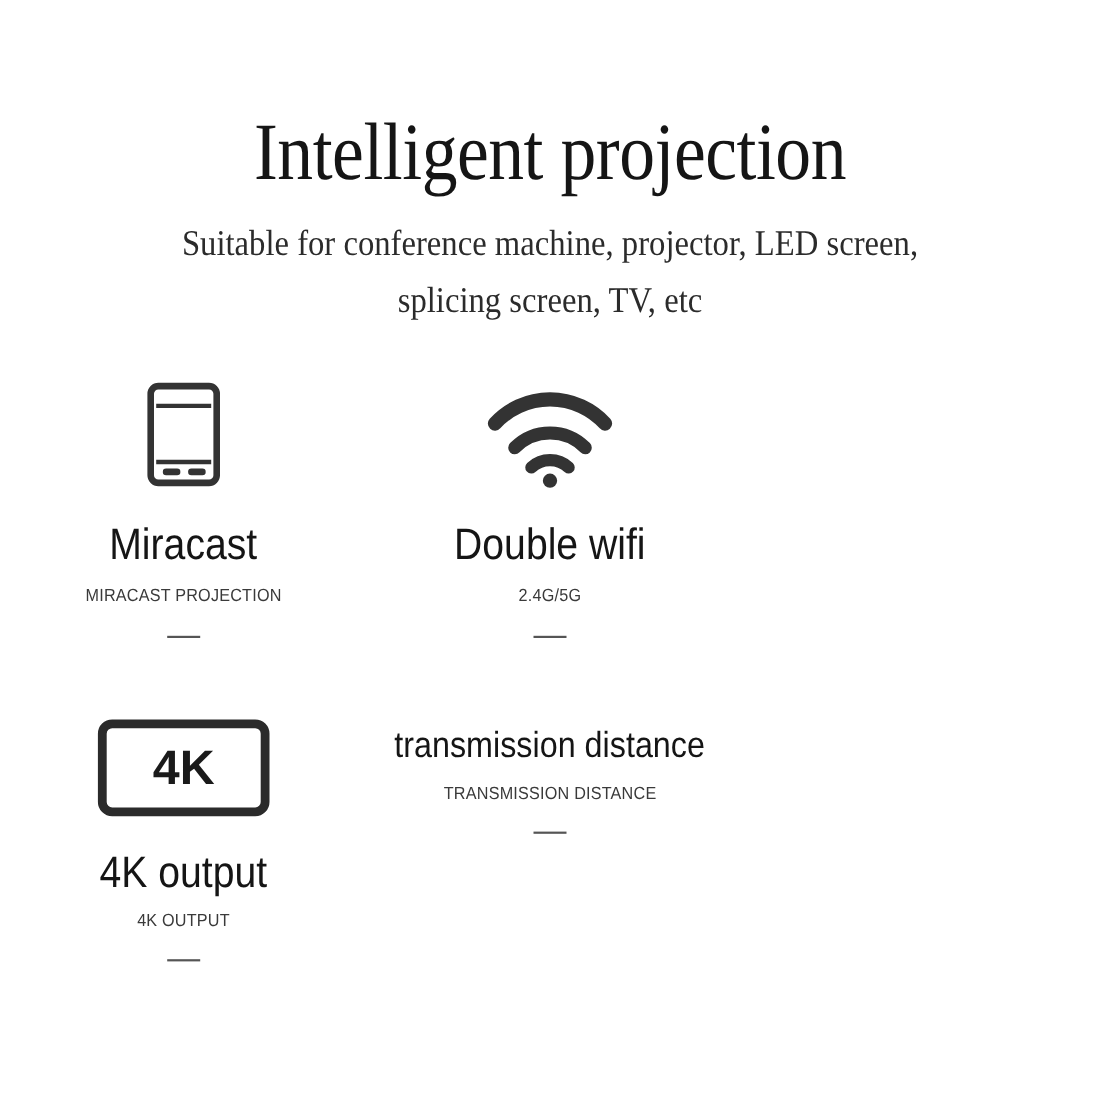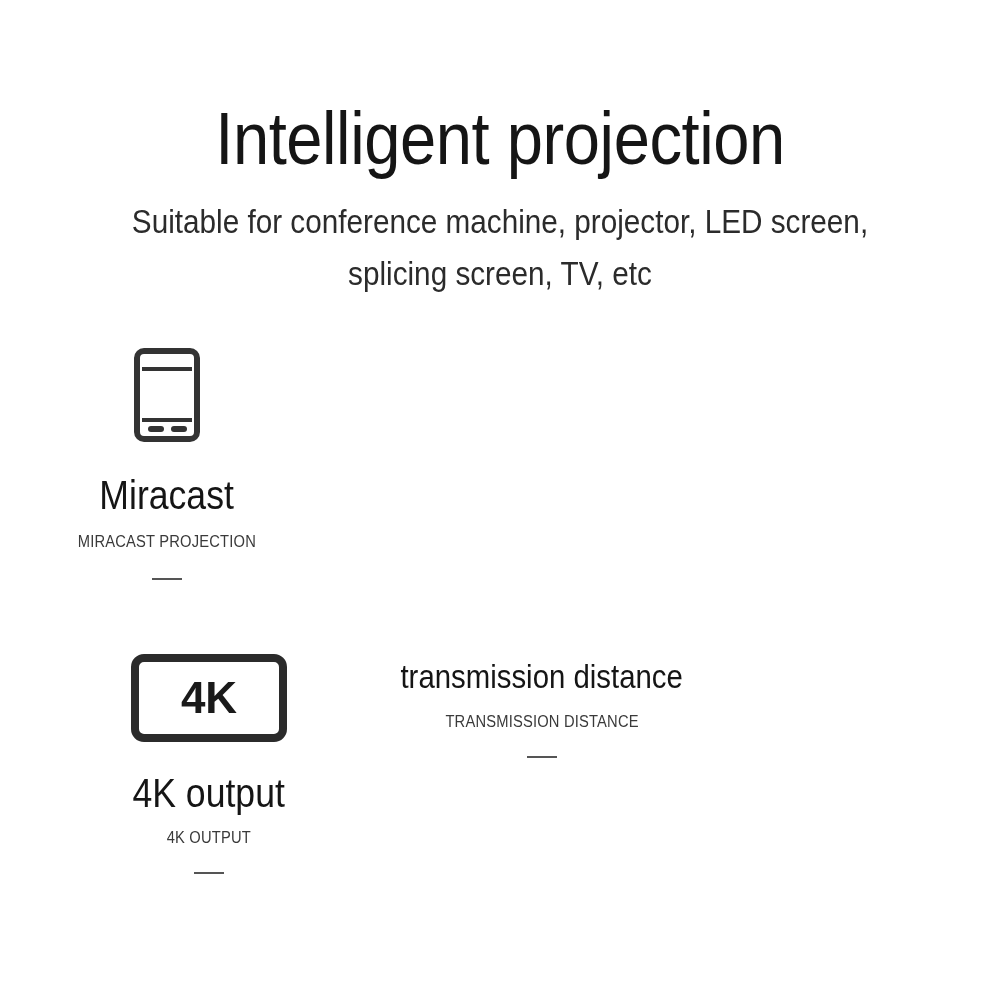--- a/index.html
+++ b/index.html
@@ -23,20 +23,21 @@
     box-sizing: border-box;
   }
 
   
   .header {
     position: absolute;
     left: 0;
     top: 96px;
     width: 1000px;
     text-align: center;
+    font-family: Liberation Serif, serif;
   }
   .title {
     font-size: 74px;
     line-height: 86px;
     font-weight: 400;
     color: #151515;
     letter-spacing: -0.5px;
     transform: scaleX(0.88);
     transform-origin: center center;
     white-space: nowrap;
@@ -61,21 +62,21 @@
     left: 0;
     top: 340px;
     width: 1000px;
   }
   .row {
     display: flex;
     width: 848px;
     justify-content: flex-start;
   }
   .row-1 { height: 300px; }
-  .row-2 { height: 300px; padding-left: 42px; }
+  .row-2 { height: 300px; }
 
   .cell {
     width: 333.33px;
     display: flex;
     flex-direction: column;
     align-items: center;
     position: relative;
   }
 
   .icon-wrap {
@@ -152,20 +153,35 @@
             <rect x="19" y="81" width="16" height="6" rx="3" fill="#333333"></rect>
             <rect x="42" y="81" width="16" height="6" rx="3" fill="#333333"></rect>
           </svg>
         </div>
         <div class="feat-title">Miracast</div>
         <div class="feat-sub">MIRACAST PROJECTION</div>
         <div class="divider"></div>
       </div>
 
 
+      <div class="cell">
+        <div class="icon-wrap">
+          <svg width="120" height="100" viewBox="0 0 120 100">
+            <g fill="none" stroke="#333333" stroke-linecap="round">
+              <path d="M10 40 A68 68 0 0 1 110 40" stroke-width="13"></path>
+              <path d="M28 62 A45 45 0 0 1 92 62" stroke-width="12"></path>
+              <path d="M43 80 A25 25 0 0 1 77 80" stroke-width="11"></path>
+            </g>
+            <circle cx="60" cy="92" r="6.5" fill="#333333"></circle>
+          </svg>
+        </div>
+        <div class="feat-title">Double wifi</div>
+        <div class="feat-sub">2.4G/5G</div>
+        <div class="divider"></div>
+      </div>
     </div>
 
     <div class="row row-2">
 
       <div class="cell">
         <div class="icon-wrap">
           <svg width="160" height="96" viewBox="0 0 160 96">
             <rect x="6" y="8" width="148" height="80" rx="9" ry="9" fill="none" stroke="#2b2b2b" stroke-width="8"></rect>
             <text x="80" y="63" text-anchor="middle" font-family="'Liberation Sans','DejaVu Sans',sans-serif" font-size="44" font-weight="bold" fill="#1a1a1a">4K</text>
           </svg>

